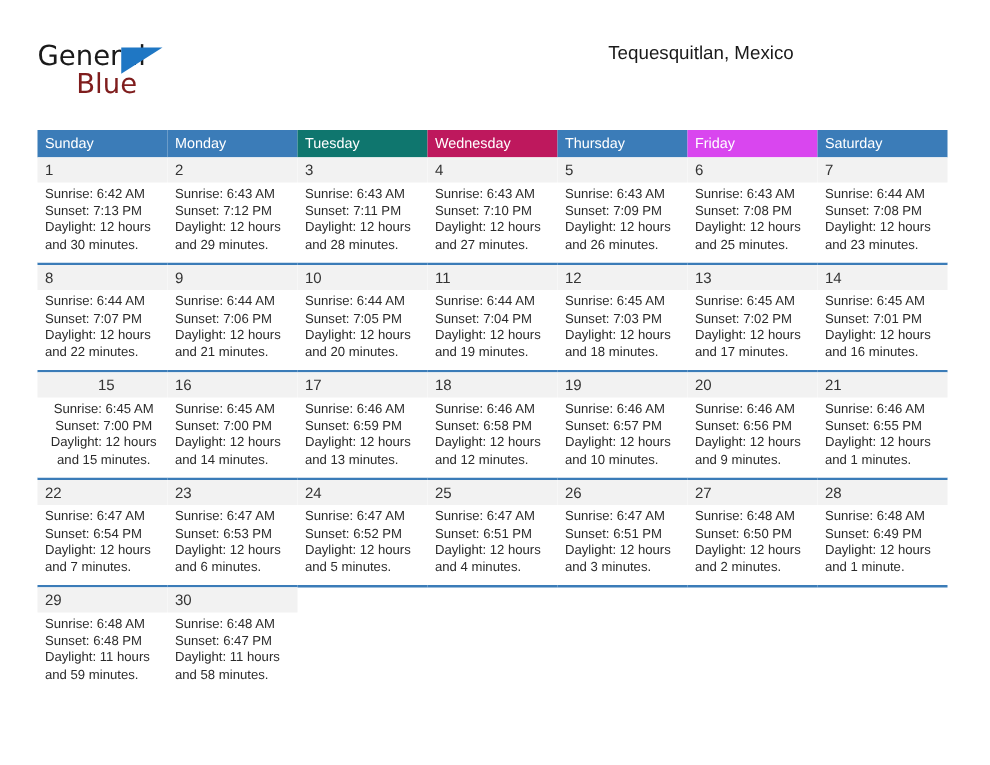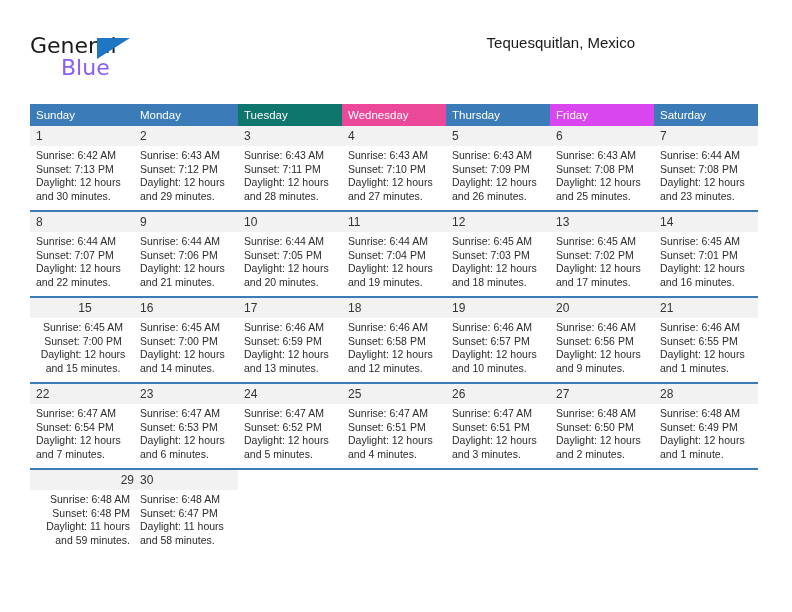--- a/index.html
+++ b/index.html
@@ -150,36 +150,36 @@
 </head>
 <body>
 
 <div class="page">
 
   <div class="header">
 
     <div class="brand">
       <span class="brand-general">General</span>
       <span class="brand-flag" style="border-left-color: rgb(31, 119, 196);"></span>
-      <span class="brand-blue" style="color: #8b5cf6;">Blue</span>
+      <span class="brand-blue" style="color: #7f1d1d;">Blue</span>
     </div>
 
     <div class="title-block">
       <div class="cal-subtitle">Tequesquitlan, Mexico</div>
     </div>
 
   </div>
 
   <table class="calendar">
     <thead>
       <tr>
         <th style="background: rgb(59, 124, 184);">Sunday</th>
         <th style="background: rgb(59, 124, 184);">Monday</th>
         <th style="background: #0f766e;">Tuesday</th>
-        <th style="background: #ec4899;">Wednesday</th>
+        <th style="background: #be185d;">Wednesday</th>
         <th style="background: rgb(59, 124, 184);">Thursday</th>
         <th style="background: #d946ef;">Friday</th>
         <th style="background: rgb(59, 124, 184);">Saturday</th>
       </tr>
     </thead>
     <tbody>
         <tr class="week-row first">
           <td>
             <div class="daycell filled">
               <div class="daynum">1</div>
@@ -489,21 +489,21 @@
               <div class="info">
                 <div>Sunrise: 6:48 AM</div>
                 <div>Sunset: 6:49 PM</div>
                 <div>Daylight: 12 hours</div>
                 <div>and 1 minute.</div>
               </div>
             </div>
           </td>
         </tr>
         <tr class="week-row">
-          <td style="border-top-color: rgb(59, 124, 184); text-align: right;">
+          <td style="border-top-color: rgb(59, 124, 184);">
             <div class="daycell filled">
               <div class="daynum">29</div>
               <div class="info">
                 <div>Sunrise: 6:48 AM</div>
                 <div>Sunset: 6:48 PM</div>
                 <div>Daylight: 11 hours</div>
                 <div>and 59 minutes.</div>
               </div>
             </div>
           </td>

